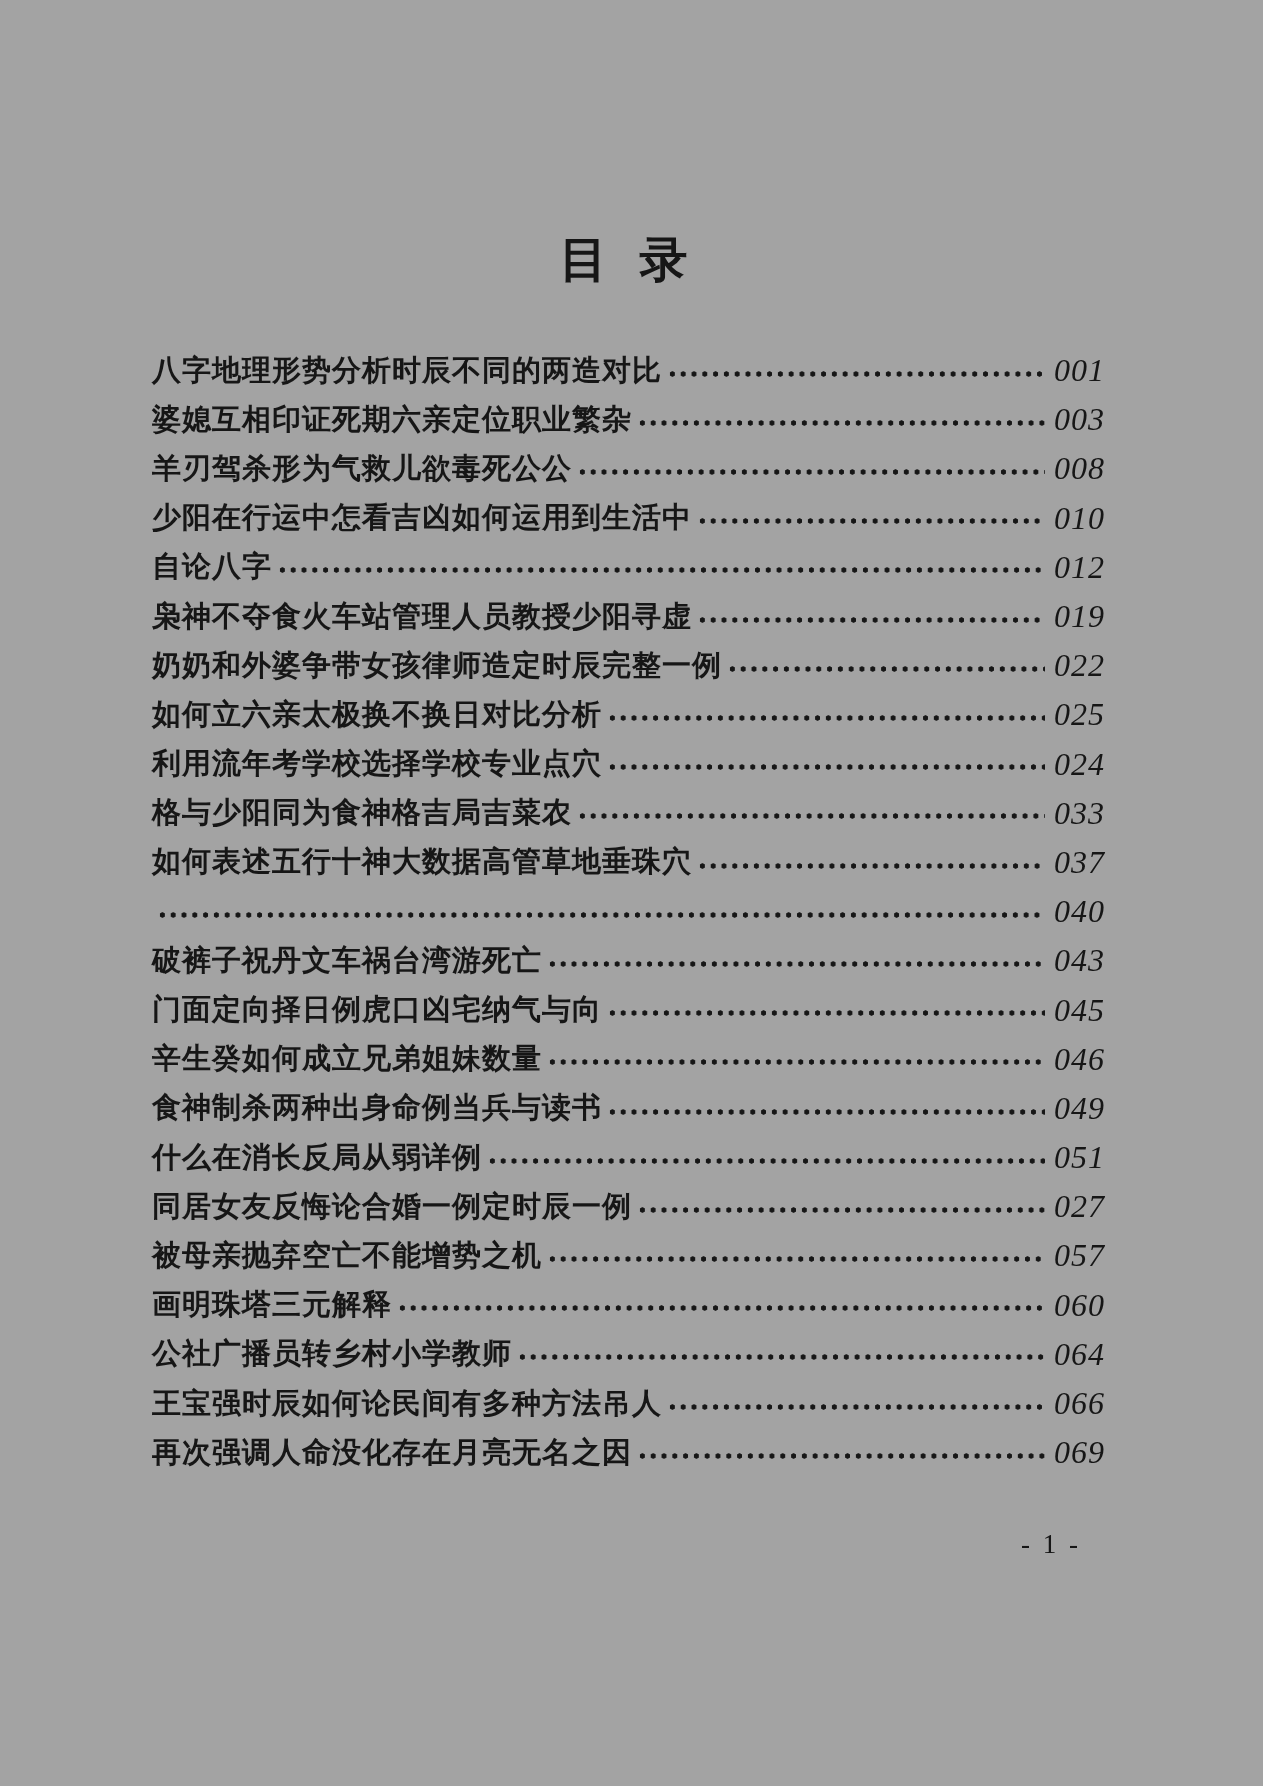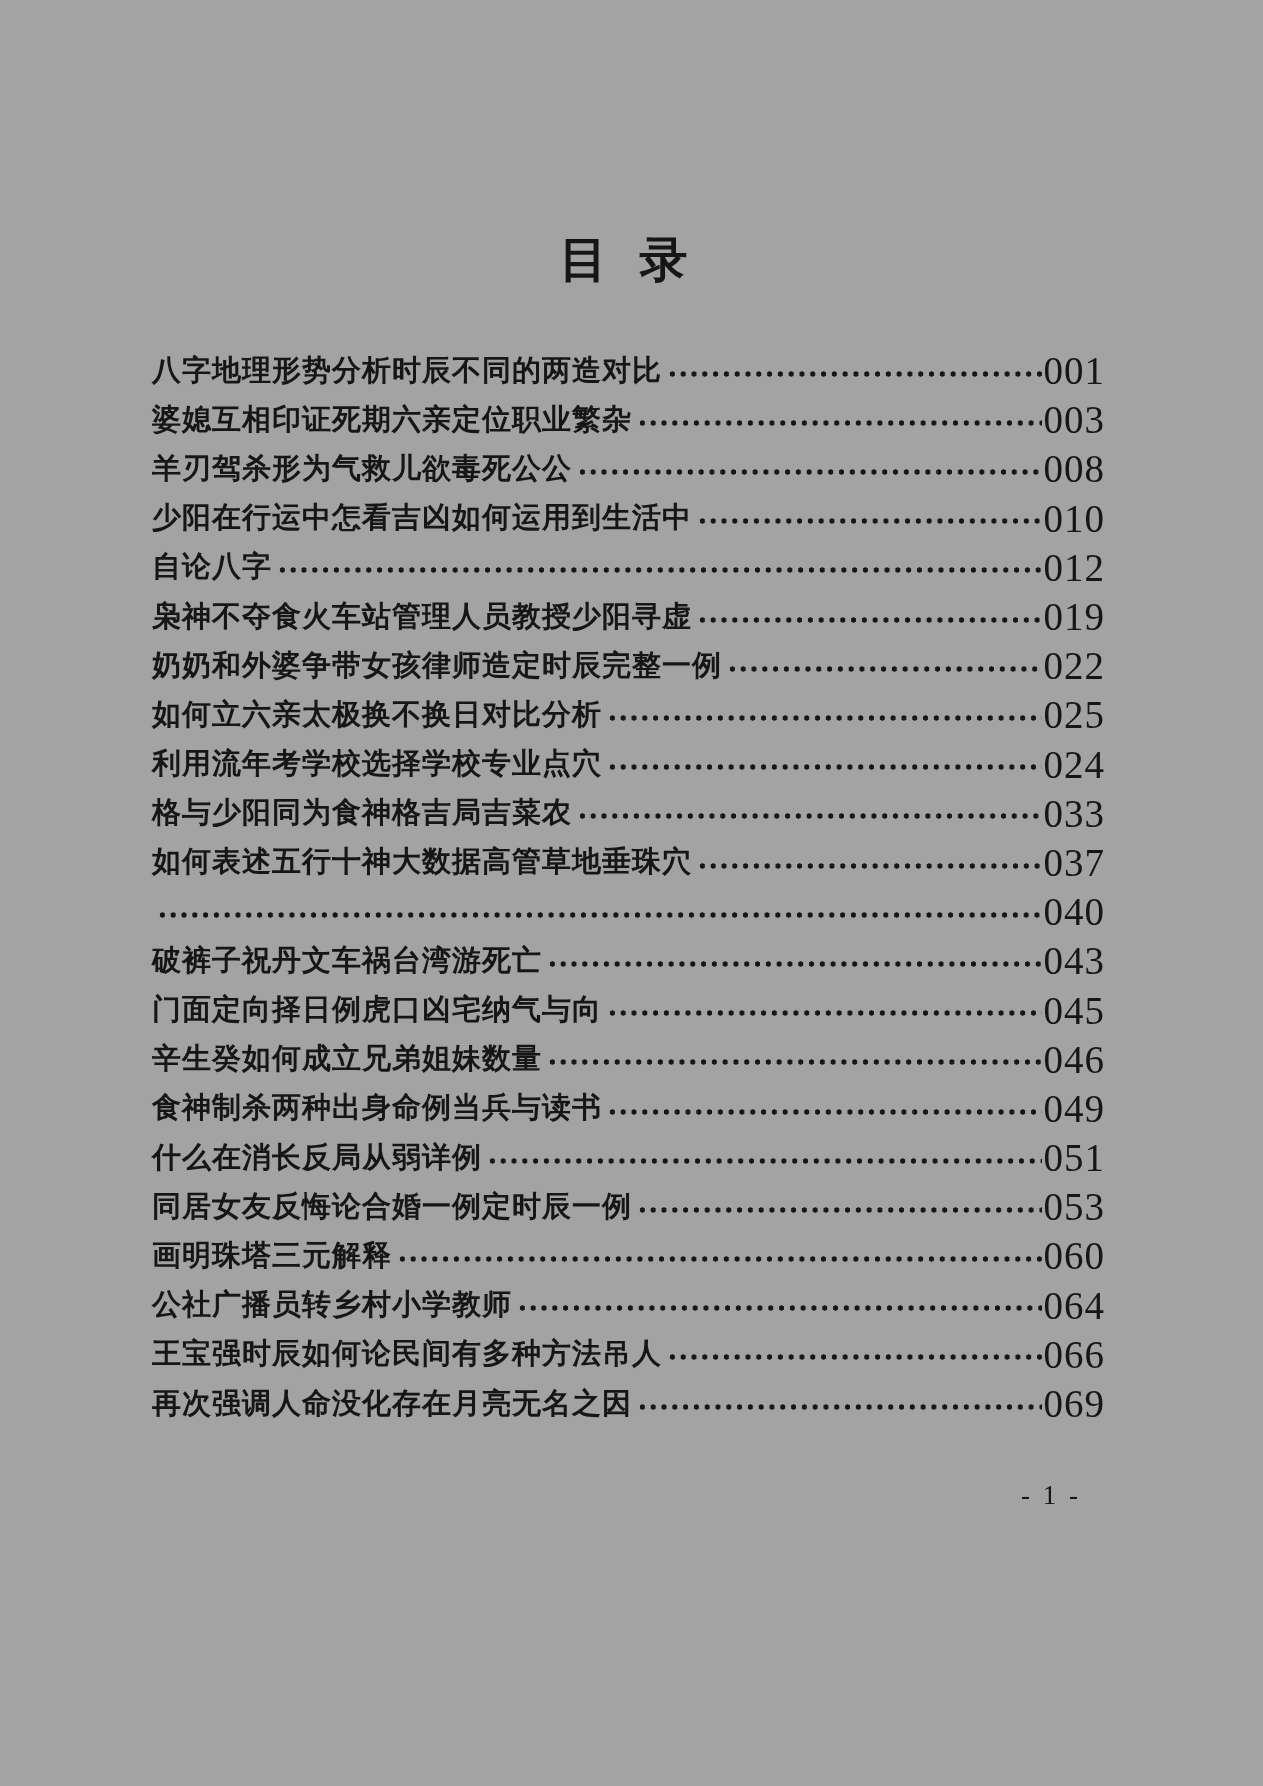--- a/index.html
+++ b/index.html
@@ -47,25 +47,26 @@
     flex: 1;
     height: 100%;
     margin: 0 2px 0 3px;
     background-image: radial-gradient(circle, #161616 2.4px, rgba(0,0,0,0) 2.9px);
     background-size: 10.8px 10px;
     background-repeat: repeat-x;
     background-position: 2px 58%;
   }
   .toc-page {
     font-weight: 400;
-    font-size: 39px;
+    font-size: 32px;
     letter-spacing: 1px;
     min-width: 58px;
     text-align: right;
     font-family: "Liberation Serif", serif;
+    font-style: italic;
   }
   .page-footer {
     margin-top: 52px;
     padding-right: 24px;
     text-align: right;
     font-size: 27px;
     font-weight: 400;
     letter-spacing: 3px;
   }
 </style>
@@ -158,21 +159,26 @@
           <span class="toc-page">049</span>
         </div>
         <div class="toc-row">
           <span class="toc-title">什么在消长反局从弱详例</span>
           <span class="toc-dots"></span>
           <span class="toc-page">051</span>
         </div>
         <div class="toc-row">
           <span class="toc-title">同居女友反悔论合婚一例定时辰一例</span>
           <span class="toc-dots"></span>
-          <span class="toc-page">053</span>
+          <span class="toc-page">027</span>
+        </div>
+        <div class="toc-row">
+          <span class="toc-title">被母亲抛弃空亡不能增势之机</span>
+          <span class="toc-dots"></span>
+          <span class="toc-page">057</span>
         </div>
         <div class="toc-row">
           <span class="toc-title">画明珠塔三元解释</span>
           <span class="toc-dots"></span>
           <span class="toc-page">060</span>
         </div>
         <div class="toc-row">
           <span class="toc-title">公社广播员转乡村小学教师</span>
           <span class="toc-dots"></span>
           <span class="toc-page">064</span>

